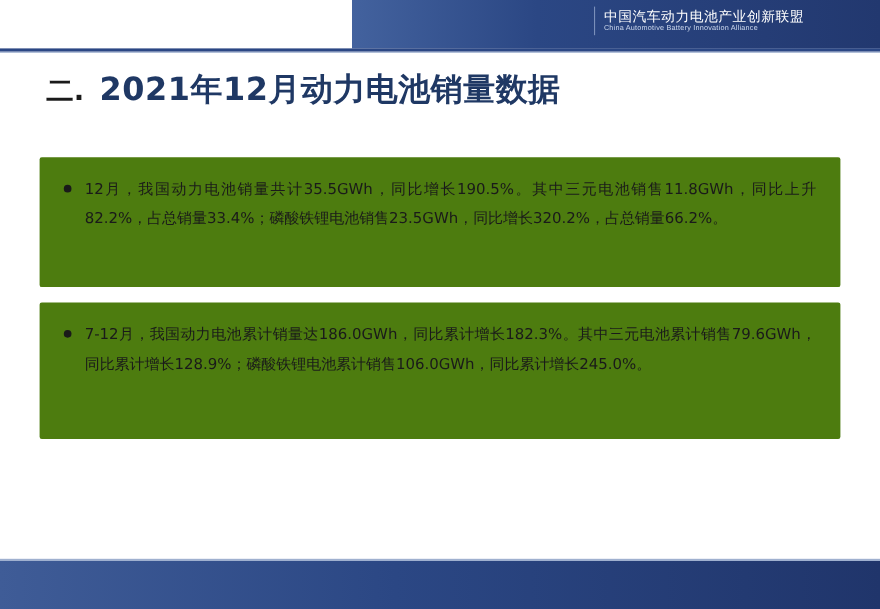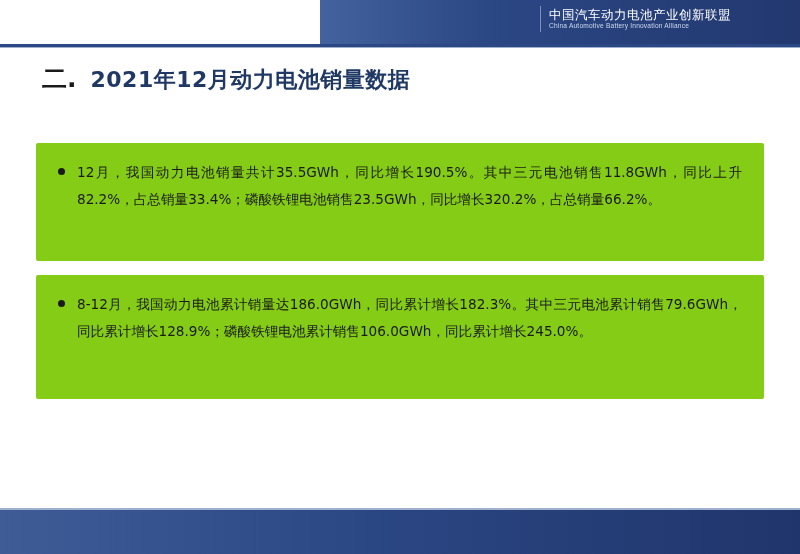--- a/index.html
+++ b/index.html
@@ -114,34 +114,34 @@
     align-items: baseline;
     gap: 14px;
   }
   .title-num {
     font-size: 25px;
     font-weight: bold;
     color: #1a1a1a;
     font-family: "DejaVu Sans", sans-serif;
   }
   .title-text {
-    font-size: 22px;
+    font-size: 29px;
     font-weight: bold;
     color: #1f3864;
     font-family: "DejaVu Sans", sans-serif;
     letter-spacing: .5px;
     text-align: right;
   }
 
   
   .box {
     position: absolute;
     left: 36px;
     width: 728px;
-    background: #84cc16;
+    background: #4d7c0f;
     border-radius: 2px;
     box-sizing: border-box;
     padding: 16px 22px 16px 18px;
   }
   #box1 { top: 143px; height: 118px; }
   #box2 { top: 275px; height: 124px; }
 
   .bullet-row {
     display: flex;
     align-items: flex-start;
@@ -210,20 +210,20 @@
   <div class="box" id="box1">
     <div class="bullet-row">
       <span class="bullet-dot"></span>
       <span class="bullet-text">12月，我国动力电池销量共计35.5GWh，同比增长190.5%。其中三元电池销售11.8GWh，同比上升82.2%，占总销量33.4%；磷酸铁锂电池销售23.5GWh，同比增长320.2%，占总销量66.2%。</span>
     </div>
   </div>
 
   <div class="box" id="box2">
     <div class="bullet-row">
       <span class="bullet-dot"></span>
-      <span class="bullet-text">8-12月，我国动力电池累计销量达186.0GWh，同比累计增长182.3%。其中三元电池累计销售79.6GWh，同比累计增长128.9%；磷酸铁锂电池累计销售106.0GWh，同比累计增长245.0%。</span>
+      <span class="bullet-text">7-12月，我国动力电池累计销量达186.0GWh，同比累计增长182.3%。其中三元电池累计销售79.6GWh，同比累计增长128.9%；磷酸铁锂电池累计销售106.0GWh，同比累计增长245.0%。</span>
     </div>
   </div>
 
   <div class="footer-top-line"></div>
   <div class="footer"></div>
 
 </div>
 
 </body></html>

